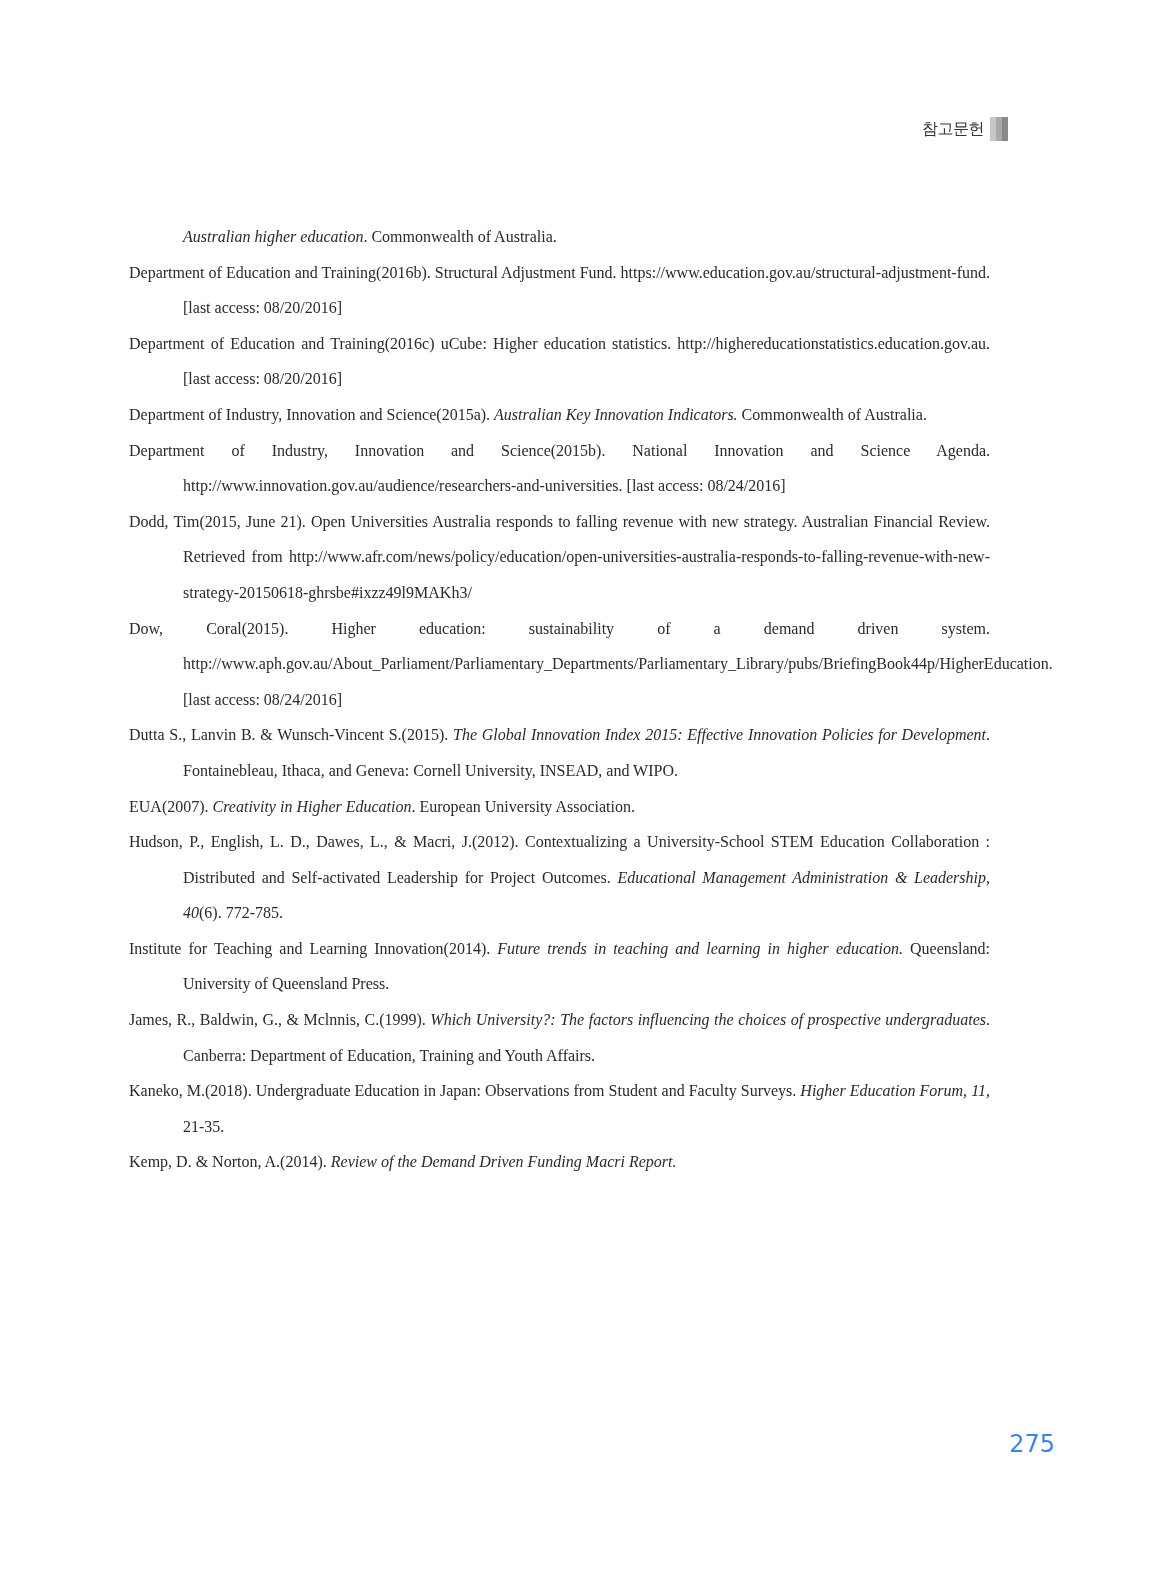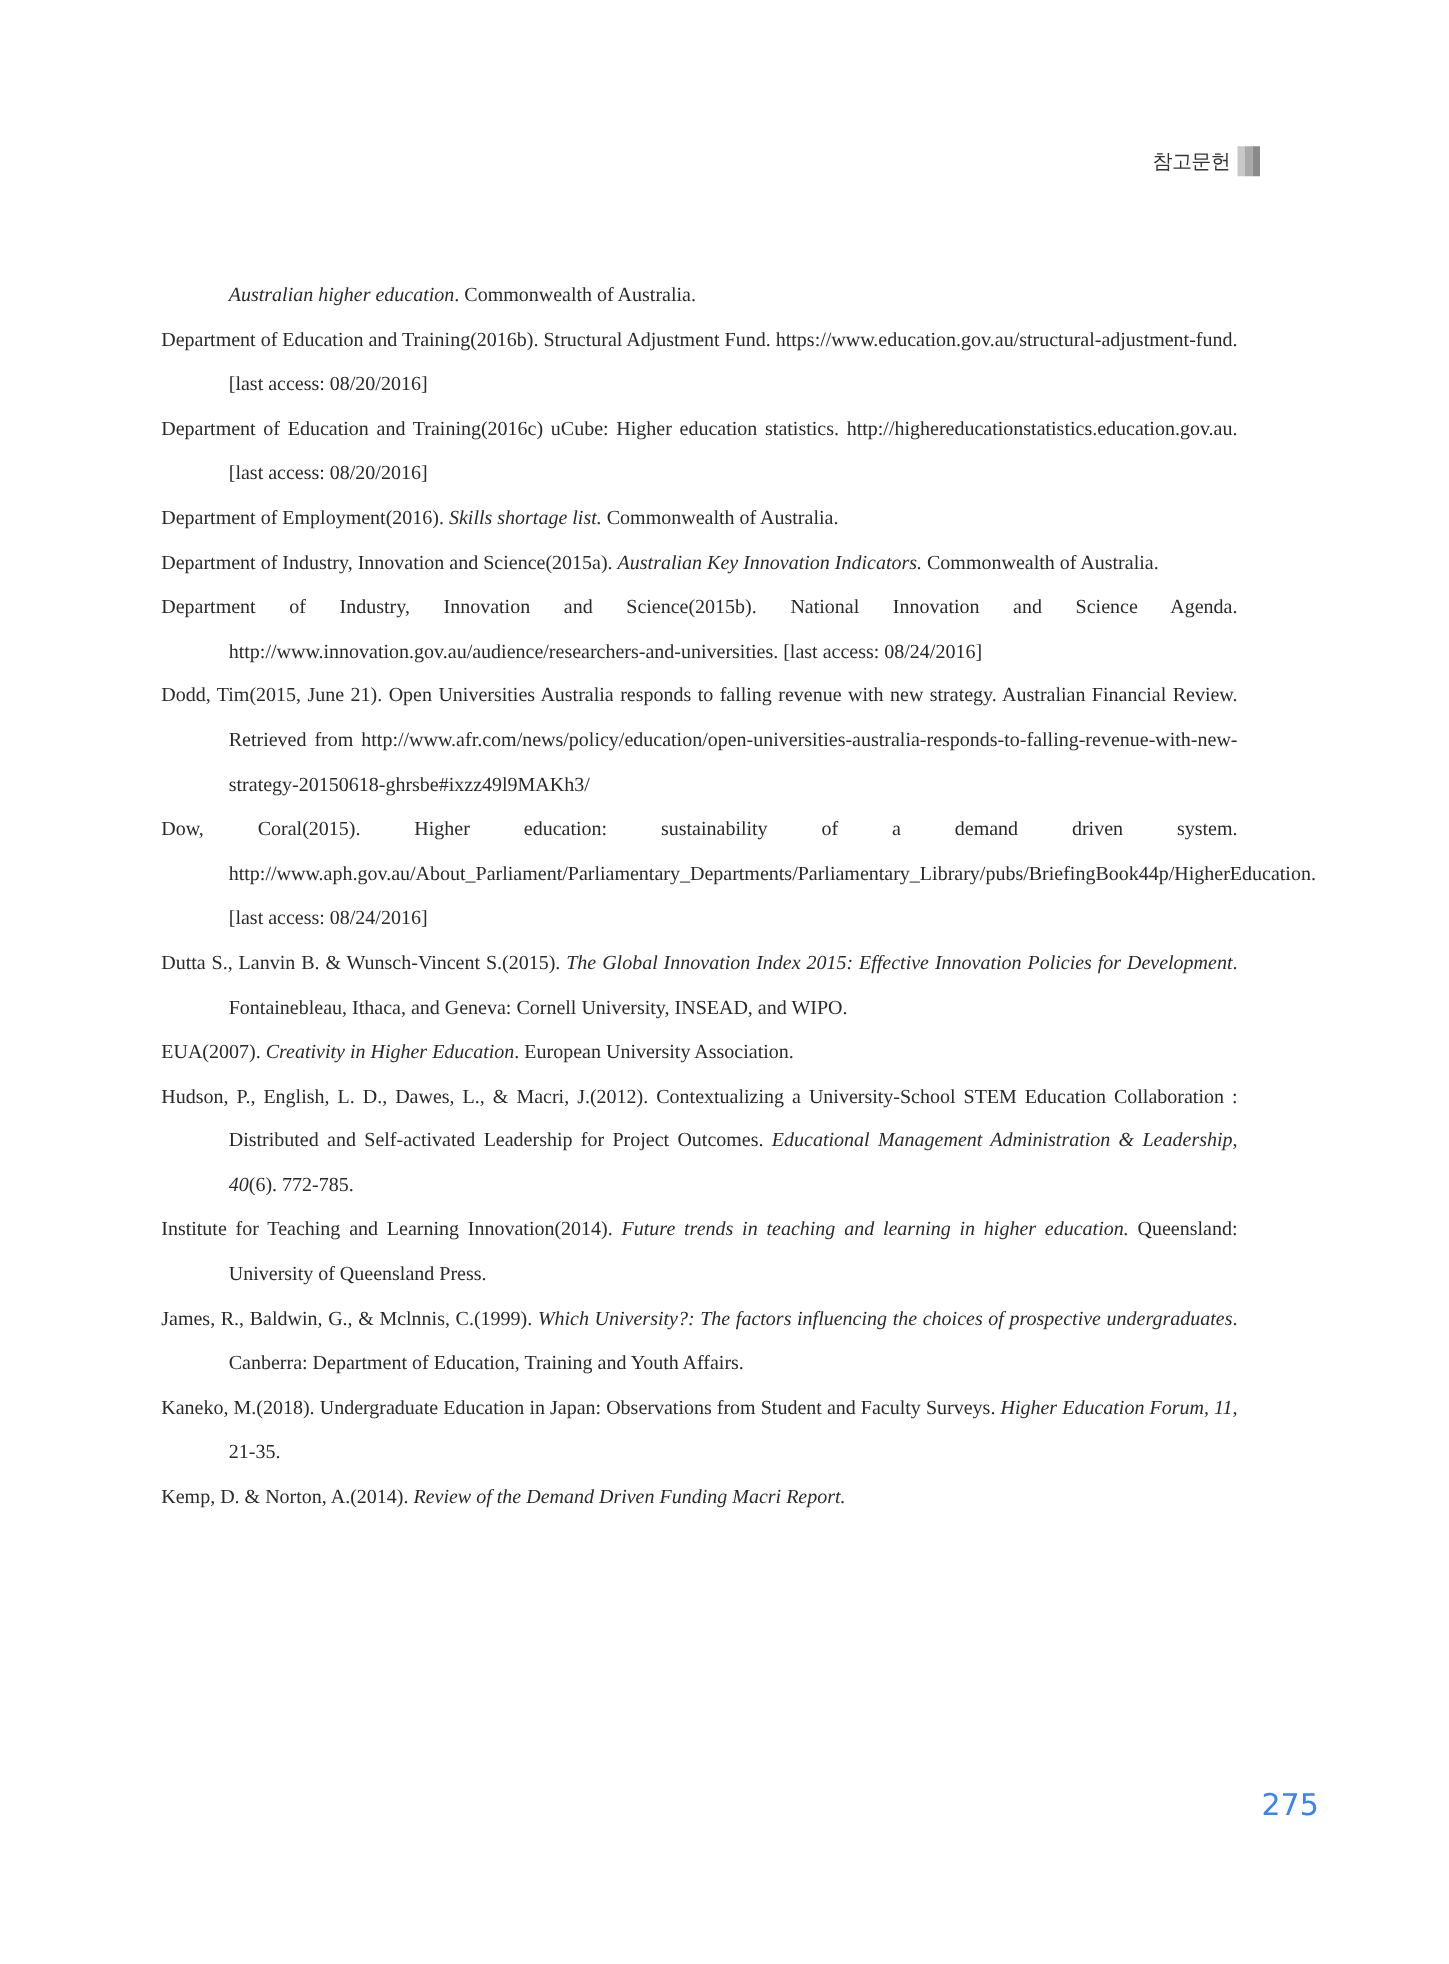--- a/index.html
+++ b/index.html
@@ -79,21 +79,20 @@
     <span class="b1"></span>
     <span class="b2"></span>
     <span class="b3"></span>
   </span>
 </div>
 
 <div class="refs" id="refs">
     <p class="ref cont"><i>Australian higher education</i><span>. Commonwealth of Australia.</span></p>
     <p class="ref"><span>Department of Education and Training(2016b). Structural Adjustment Fund. https://www.education.gov.au/structural-adjustment-fund. [last access: 08/20/2016]</span></p>
     <p class="ref"><span>Department of Education and Training(2016c) uCube: Higher education statistics. http://highereducationstatistics.education.gov.au. [last access: 08/20/2016]</span></p>
-    <p class="ref"><span>Department of Employment(2016). </span><i>Skills shortage list.</i><span> Commonwealth of Australia.</span></p>
     <p class="ref"><span>Department of Industry, Innovation and Science(2015a). </span><i>Australian Key Innovation Indicators.</i><span> Commonwealth of Australia.</span></p>
     <p class="ref"><span>Department of Industry, Innovation and Science(2015b). National Innovation and Science Agenda. http://www.innovation.gov.au/audience/researchers-and-universities. [last access: 08/24/2016]</span></p>
     <p class="ref"><span>Dodd, Tim(2015, June 21). Open Universities Australia responds to falling revenue with new strategy. Australian Financial Review. Retrieved from http://www.afr.com/news/policy/education/open-universities-australia-responds-to-falling-revenue-with-new-strategy-20150618-ghrsbe#ixzz49l9MAKh3/</span></p>
     <p class="ref"><span>Dow, Coral(2015). Higher education: sustainability of a demand driven system. http://www.aph.gov.au/About_Parliament/Parliamentary_Departments/Parliamentary_Library/pubs/BriefingBook44p/HigherEducation. [last access: 08/24/2016]</span></p>
     <p class="ref"><span>Dutta S., Lanvin B. &amp; Wunsch-Vincent S.(2015). </span><i>The Global Innovation Index 2015: Effective Innovation Policies for Development</i><span>. Fontainebleau, Ithaca, and Geneva: Cornell University, INSEAD, and WIPO.</span></p>
     <p class="ref"><span>EUA(2007). </span><i>Creativity in Higher Education</i><span>. European University Association.</span></p>
     <p class="ref"><span>Hudson, P., English, L. D., Dawes, L., &amp; Macri, J.(2012). Contextualizing a University-School STEM Education Collaboration : Distributed and Self-activated Leadership for Project Outcomes. </span><i>Educational Management Administration &amp; Leadership</i><span>, </span><i>40</i><span>(6). 772-785.</span></p>
     <p class="ref"><span>Institute for Teaching and Learning Innovation(2014). </span><i>Future trends in teaching and learning in higher education.</i><span> Queensland: University of Queensland Press.</span></p>
     <p class="ref"><span>James, R., Baldwin, G., &amp; Mclnnis, C.(1999). </span><i>Which University?: The factors influencing the choices of prospective undergraduates</i><span>. Canberra: Department of Education, Training and Youth Affairs.</span></p>
     <p class="ref"><span>Kaneko, M.(2018). Undergraduate Education in Japan: Observations from Student and Faculty Surveys. </span><i>Higher Education Forum, 11</i><span>, 21-35.</span></p>

